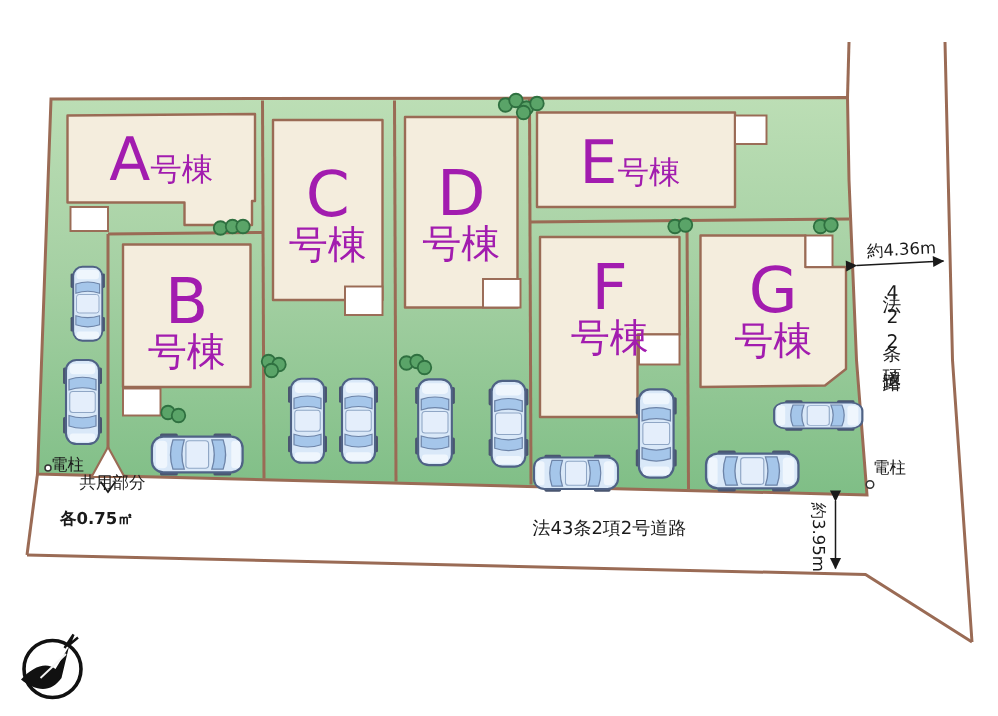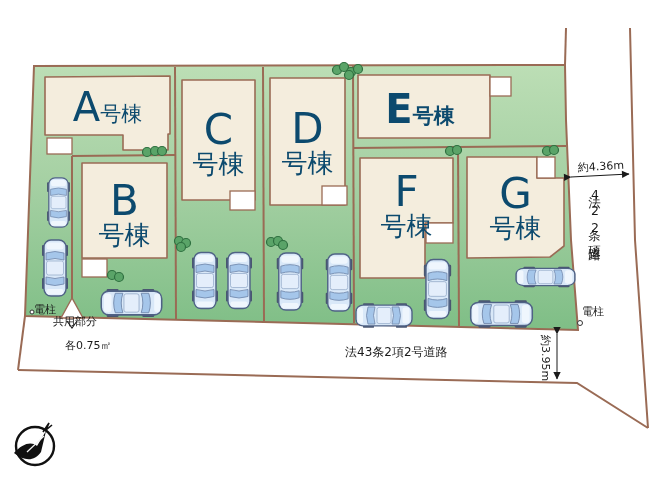--- a/index.html
+++ b/index.html
@@ -1,21 +1,21 @@
 <!DOCTYPE html>
 <html><head>
 <meta charset="utf-8">
 <style>
   html,body{margin:0;padding:0;background:#ffffff;}
   #stage{
     position:relative;width:665px;height:477px;background:#ffffff;overflow:hidden;
     font-family:"DejaVu Sans","Liberation Sans",sans-serif;
   }
   #plan-svg{position:absolute;left:0;top:0;}
-  .lbl{position:absolute;color:#0c4a6e;line-height:1;white-space:nowrap;}
+  .lbl{position:absolute;color:#a21caf;line-height:1;white-space:nowrap;}
   .bldg-inline{text-align:center;}
   .bldg-inline .big{font-size:40px;}
   .bldg-inline .small{font-size:21px;}
   .bldg-stack{text-align:center;}
   .bldg-stack .big{display:block;font-size:42px;line-height:0.95;}
   .bldg-stack .small{display:block;font-size:26px;line-height:1.15;}
   .note{font-size:11px;color:#1a1a1a;line-height:1.12;}
   .road-lbl{font-size:12px;color:#1a1a1a;}
   .v-upright{writing-mode:vertical-rl;text-orientation:upright;letter-spacing:1px;}
   .v-side{writing-mode:vertical-rl;text-orientation:sideways;}
@@ -162,42 +162,42 @@
   <div class="lbl bldg-stack" style="left:182px;top:110px;width:73px;">
     <span class="big">C</span>
     <span class="small">号棟</span>
   </div>
 
   <div class="lbl bldg-stack" style="left:270px;top:109px;width:75px;">
     <span class="big">D</span>
     <span class="small">号棟</span>
   </div>
 
-  <div class="lbl bldg-inline" style="left:358px;top:89px;width:124px;font-weight:bold;">
+  <div class="lbl bldg-inline" style="left:358px;top:89px;width:124px;">
     <span class="big">E</span><span class="small">号棟</span>
   </div>
 
   <div class="lbl bldg-stack" style="left:360px;top:172px;width:93px;">
     <span class="big">F</span>
     <span class="small">号棟</span>
   </div>
 
   <div class="lbl bldg-stack" style="left:467px;top:174px;width:97px;">
     <span class="big">G</span>
     <span class="small">号棟</span>
   </div>
 
   <div class="lbl note" style="left:34px;top:304px;">電柱</div>
 
   <div class="lbl note" style="left:582px;top:306px;">電柱</div>
 
   <div class="lbl note" style="left:53px;top:316px;">共用部分</div>
-  <div class="lbl note" style="left:65px;top:340px;">各0.75㎡</div>
-
-  <div class="lbl road-lbl" style="left:345px;top:346px;">法43条2項2号道路</div>
+  <div class="lbl note" style="left:40px;top:340px;font-weight:bold;">各0.75㎡</div>
+
+  <div class="lbl road-lbl" style="left:355px;top:346px;">法43条2項2号道路</div>
 
   <div class="lbl road-lbl v-upright" style="left:588px;top:186px;font-size:12.5px;">法42条2項道路</div>
 
   <div class="lbl dim-lbl" style="left:570px;top:161px;width:62px;text-align:center;transform:rotate(-3deg);">約4.36m</div>
 
   <div class="lbl dim-lbl v-side" style="left:540px;top:335px;">約3.95m</div>
 
 </div>
 
 </body></html>

